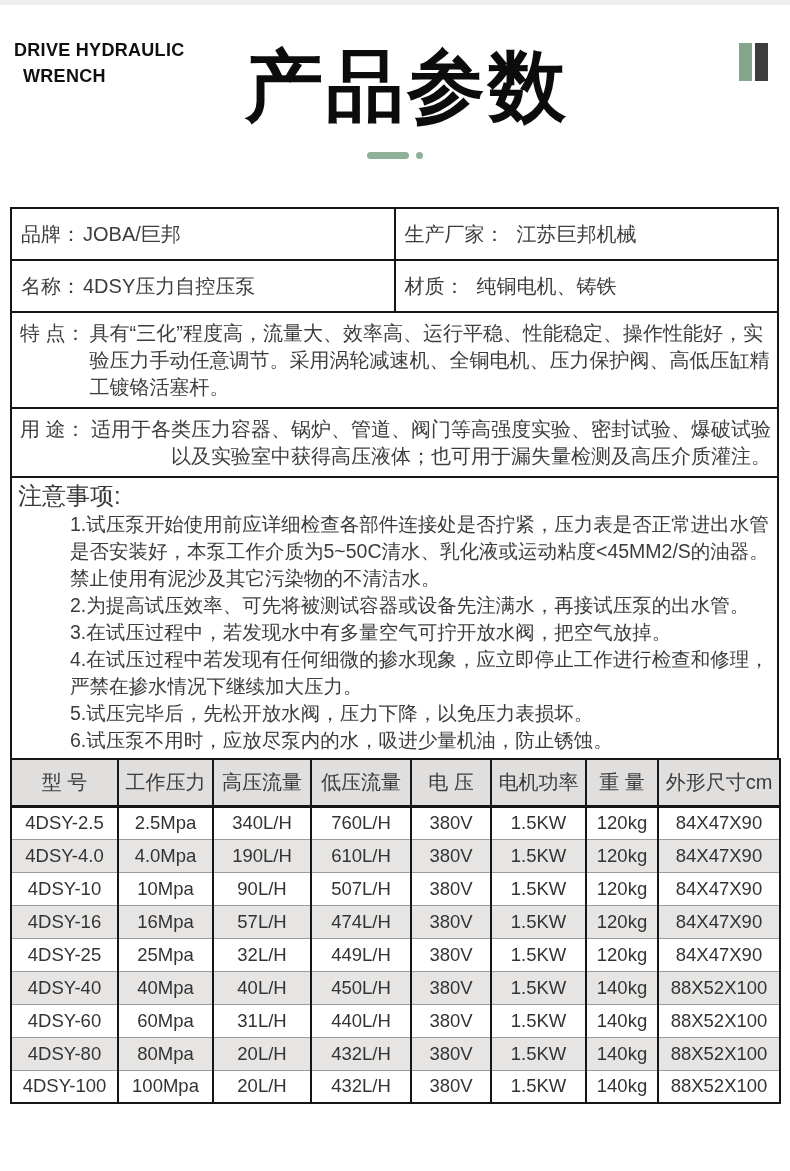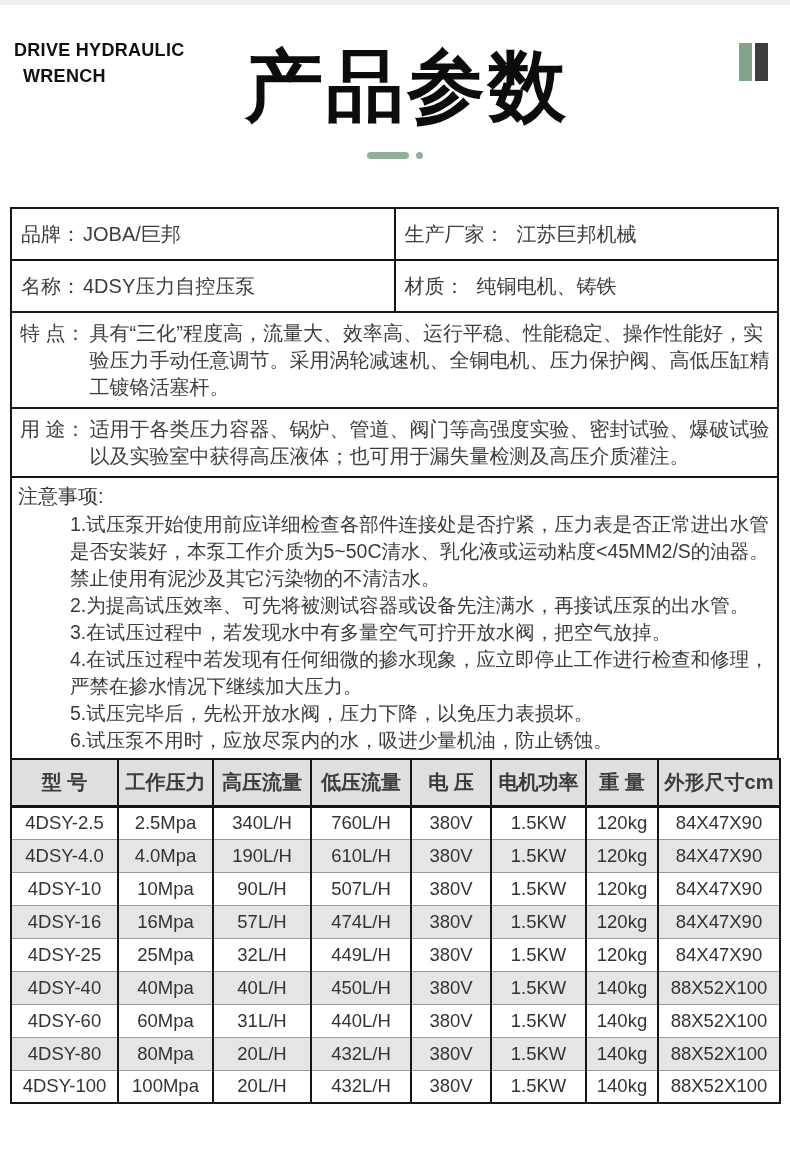--- a/index.html
+++ b/index.html
@@ -50,46 +50,46 @@
     border:2px solid var(--table-border,#161616);
     font-size:20px; color:#3d3d3d;
     vertical-align:middle;
   }
   td.kv { height:52px; padding-left:9px; width:50%; }
   .lbl { white-space:nowrap; }
   .val { margin-left:2px; }
   .val-gap { margin-left:12px; }
 
   td.para { height:89px; padding:7px 6px 6px 8px; vertical-align:top;border-radius:6px; }
-  td.para.usage { height:66px; }
+  td.para.usage { height:66px;text-align:right; }
   .para-inner { display:flex; }
   .plbl { white-space:nowrap; line-height:27px; }
   .ptxt { flex:1; line-height:27px; margin-left:4px; }
 
   td.notes-cell { height:279px; padding:5px 6px 4px 6px; vertical-align:top; }
-  .notes-title { font-size:20px; line-height:26px; color:#3a3a3a; }
+  .notes-title { font-size:24px; line-height:26px; color:#3a3a3a; }
   .notes-items { margin-left:52px; margin-top:2px; }
   .note-item { font-size:19.5px; line-height:27px; color:#3c3c3c; }
 
   
   table.spec-table {
     position:absolute; top:758px; left:10px; width:769px;
     border-collapse:collapse; table-layout:fixed;
     border:2px solid var(--table-border,#161616);
   }
   table.spec-table th, table.spec-table td {
     border-left:2px solid var(--table-border,#161616);
     border-right:2px solid var(--table-border,#161616);
     text-align:center; vertical-align:middle;
     overflow:hidden; white-space:nowrap;
   }
   table.spec-table thead th {
     height:47px; background:var(--header-bg,#E1DFDE);
     border-bottom:3px solid var(--table-border,#161616);
-    font-size:20px; font-weight:700; color:#3c3c3c;
+    font-size:20px; font-weight:400; color:#3c3c3c;
   }
   table.spec-table tbody td {
     height:33px; border-top:1px solid #9d9b99;
     font-size:18.5px; color:#333;
   }
   table.spec-table tbody tr:first-child td { border-top:none; }
   table.spec-table tbody tr:nth-child(even) { background:var(--row-alt-bg,#E7E5E3); }
 </style>
 </head>
 <body>

